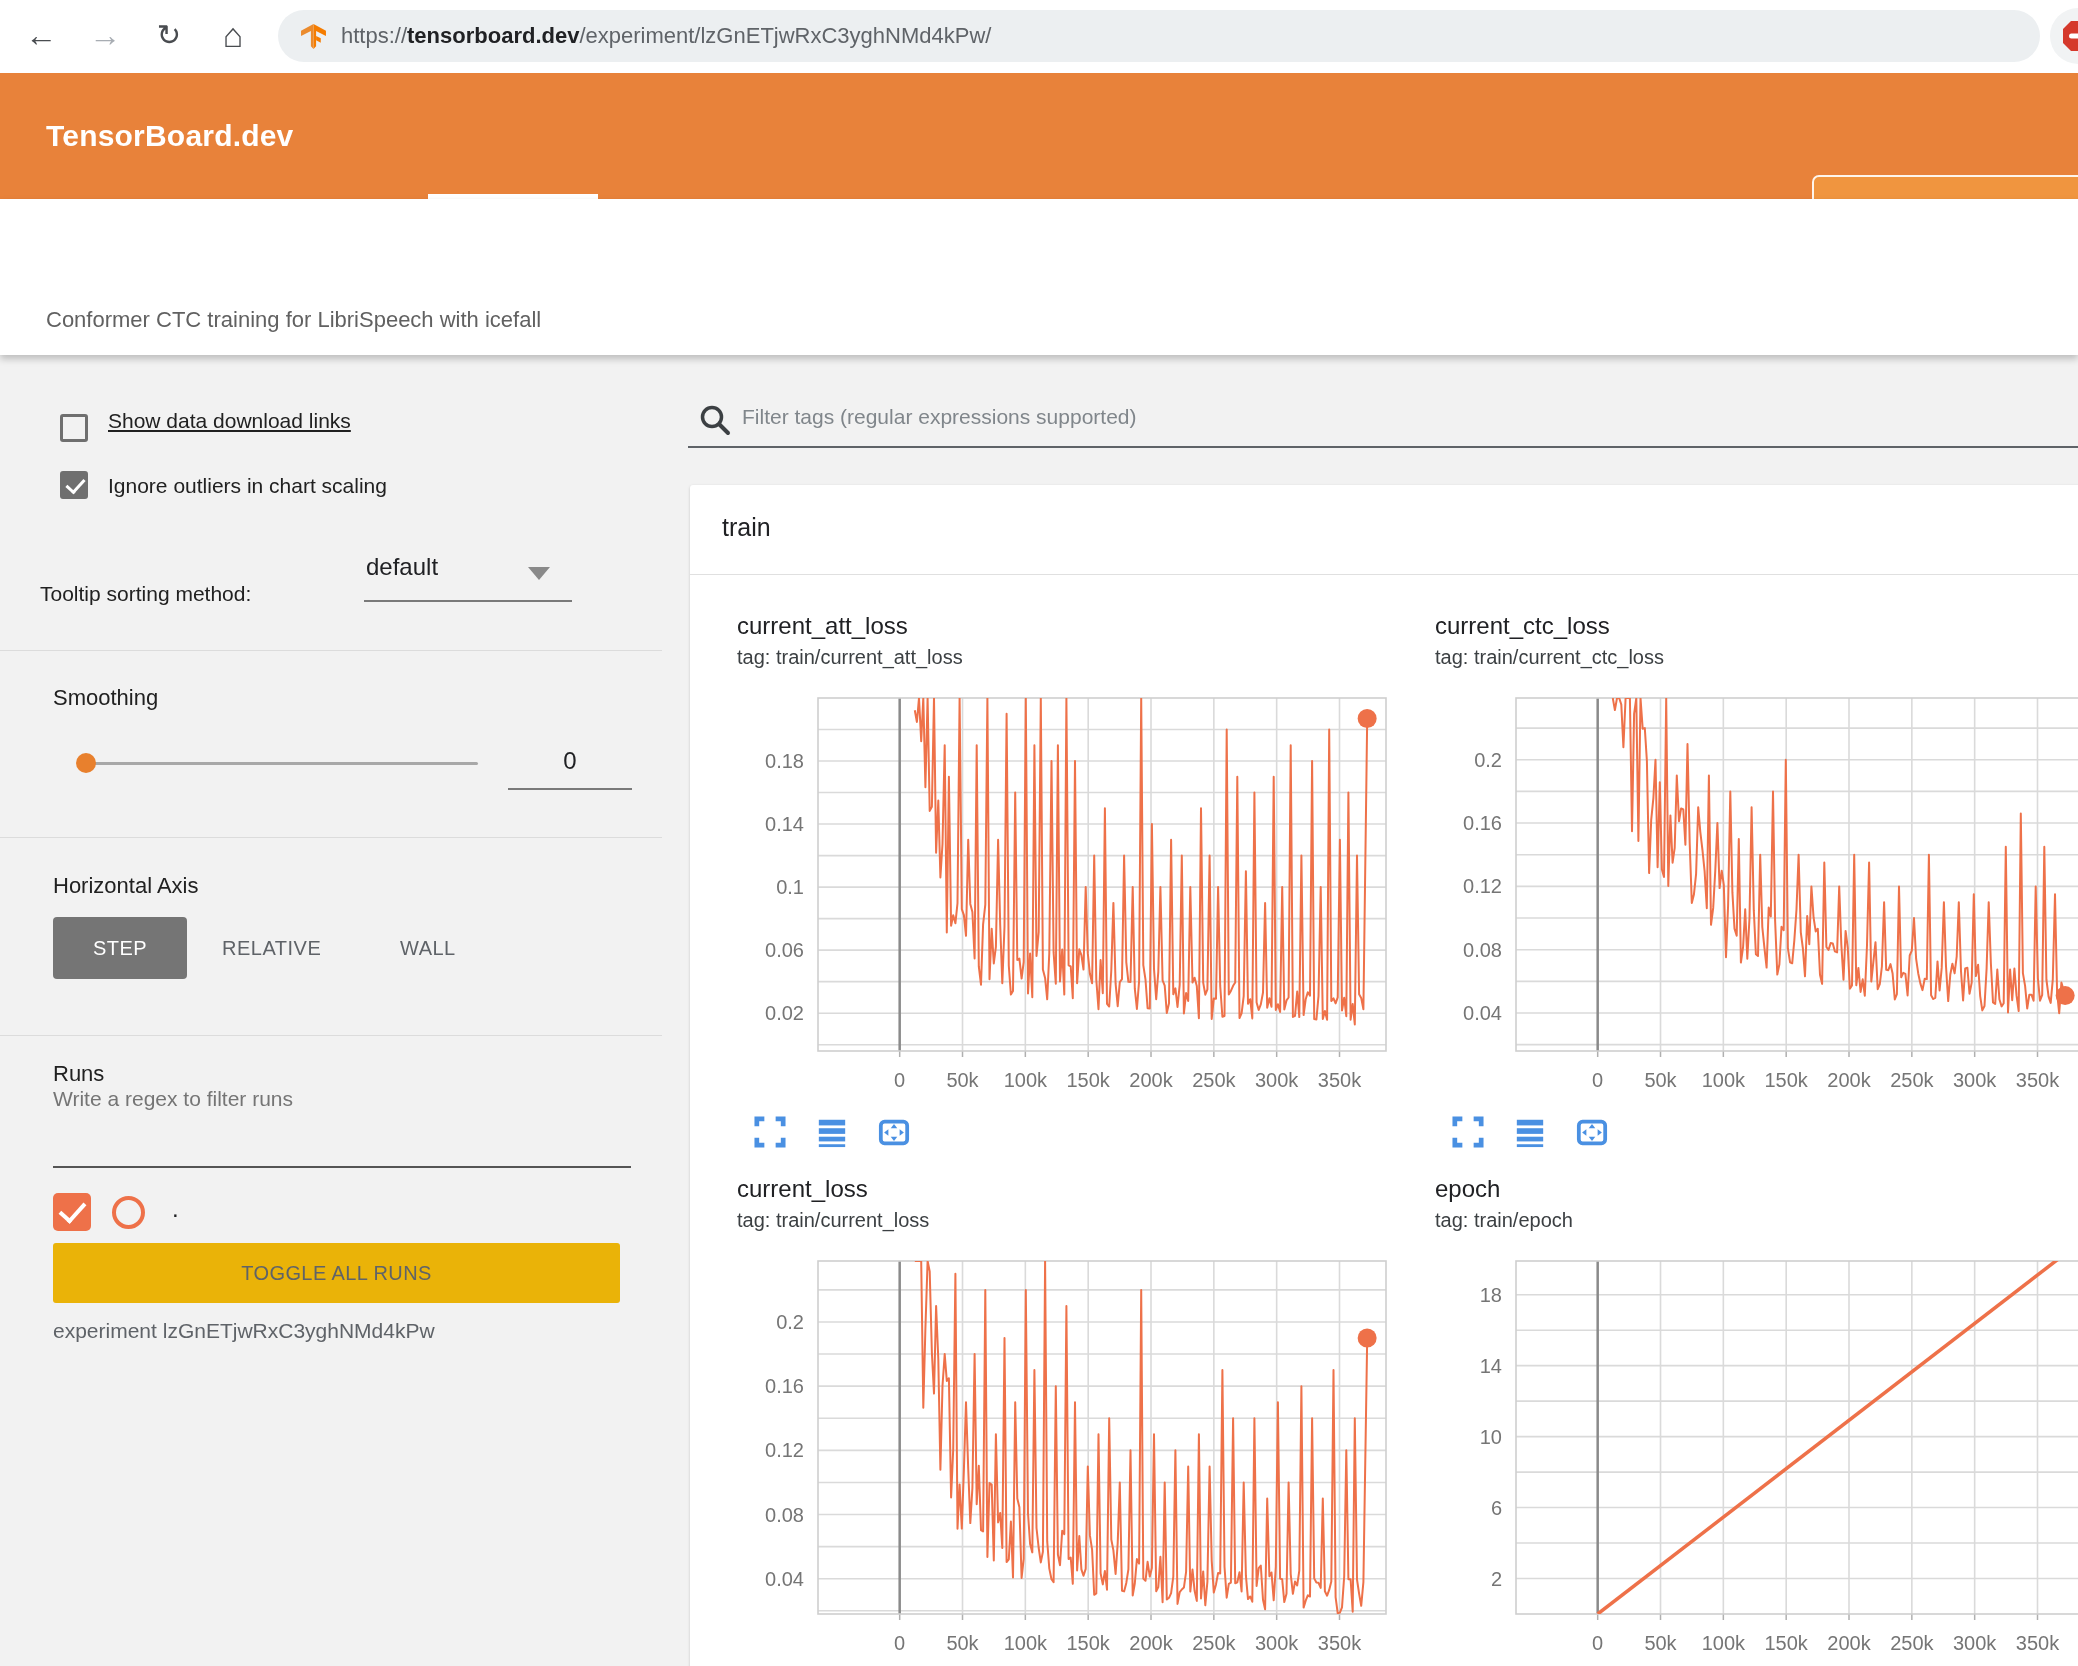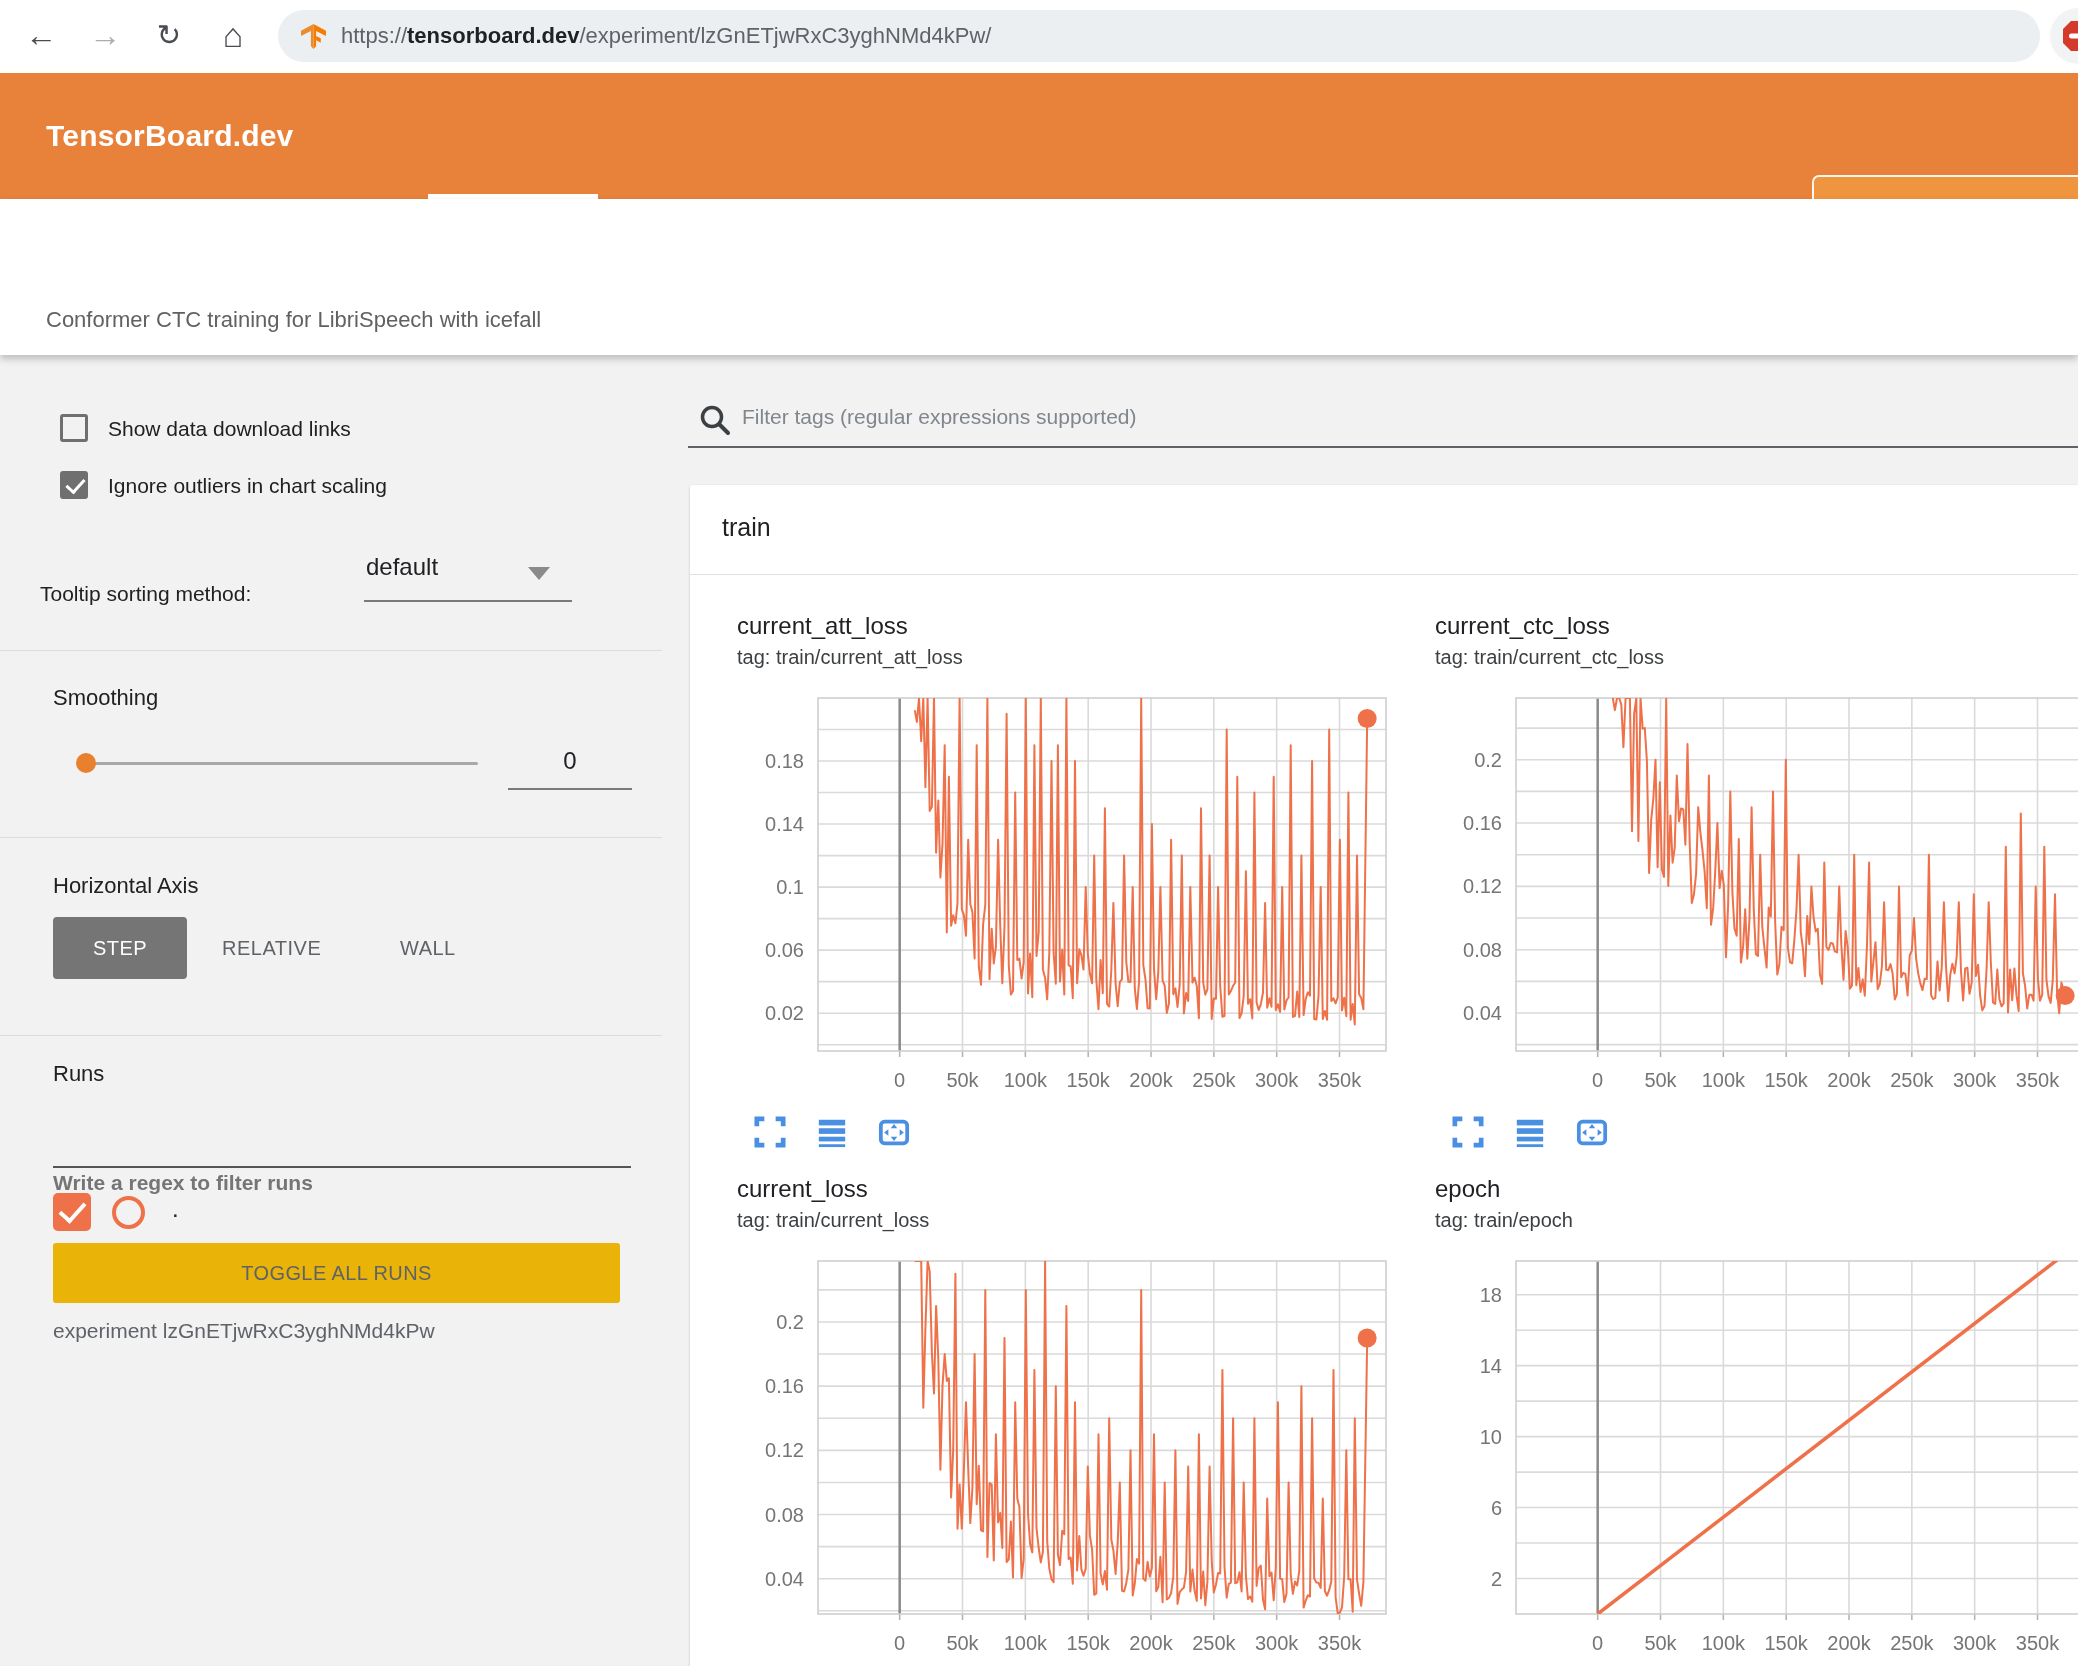--- a/index.html
+++ b/index.html
@@ -119,21 +119,21 @@
 </div>
 
 <div class="subtitle-bar">
   <span class="subtitle-text">Conformer CTC training for LibriSpeech with icefall</span>
 </div>
 
 <div class="content">
 
   <aside class="sidebar">
     <div class="cbx" style="left:60px; top:59px;"></div>
-    <span class="s-label" style="left:108px; top:62px;">Show data download links</span>
+    <span class="s-label" style="left:108px; top:54px;text-decoration:underline;">Show data download links</span>
 
     <div class="cbx checked" style="left:60px; top:116px;"></div>
     <span class="s-label" style="left:108px; top:119px;">Ignore outliers in chart scaling</span>
 
     <span class="s-label" style="left:40px; top:208px;margin-top:19px;">Tooltip sorting method:</span>
     <span class="select-value" style="left:366px; top:198px;">default</span>
     <span class="select-caret" style="left:528px; top:212px;"></span>
     <div class="u-line" style="left:364px; top:245px; width:208px;"></div>
 
     <div class="divider" style="top:295px;"></div>
@@ -147,21 +147,21 @@
     <div class="divider" style="top:482px;"></div>
 
     <span class="s-head" style="left:53px; top:518px;">Horizontal Axis</span>
     <button class="step-btn">STEP</button>
     <span class="axis-opt" style="left:222px;">RELATIVE</span>
     <span class="axis-opt" style="left:400px;">WALL</span>
 
     <div class="divider" style="top:680px;"></div>
 
     <span class="s-head" style="left:53px; top:706px;">Runs</span>
-    <span class="ghost-input" style="left:53px; top:816px;font-weight:bold;">Write a regex to filter runs</span>
+    <span class="ghost-input" style="left:53px; top:732px;">Write a regex to filter runs</span>
     <div class="u-line" style="left:53px; top:811px; width:578px; background:#555;"></div>
 
     <div class="run-cbx"></div>
     <div class="run-circle"></div>
     <span class="run-dot-label">.</span>
 
     <button class="toggle-btn">TOGGLE ALL RUNS</button>
     <span class="exp-caption">experiment lzGnETjwRxC3yghNMd4kPw</span>
   </aside>
 

